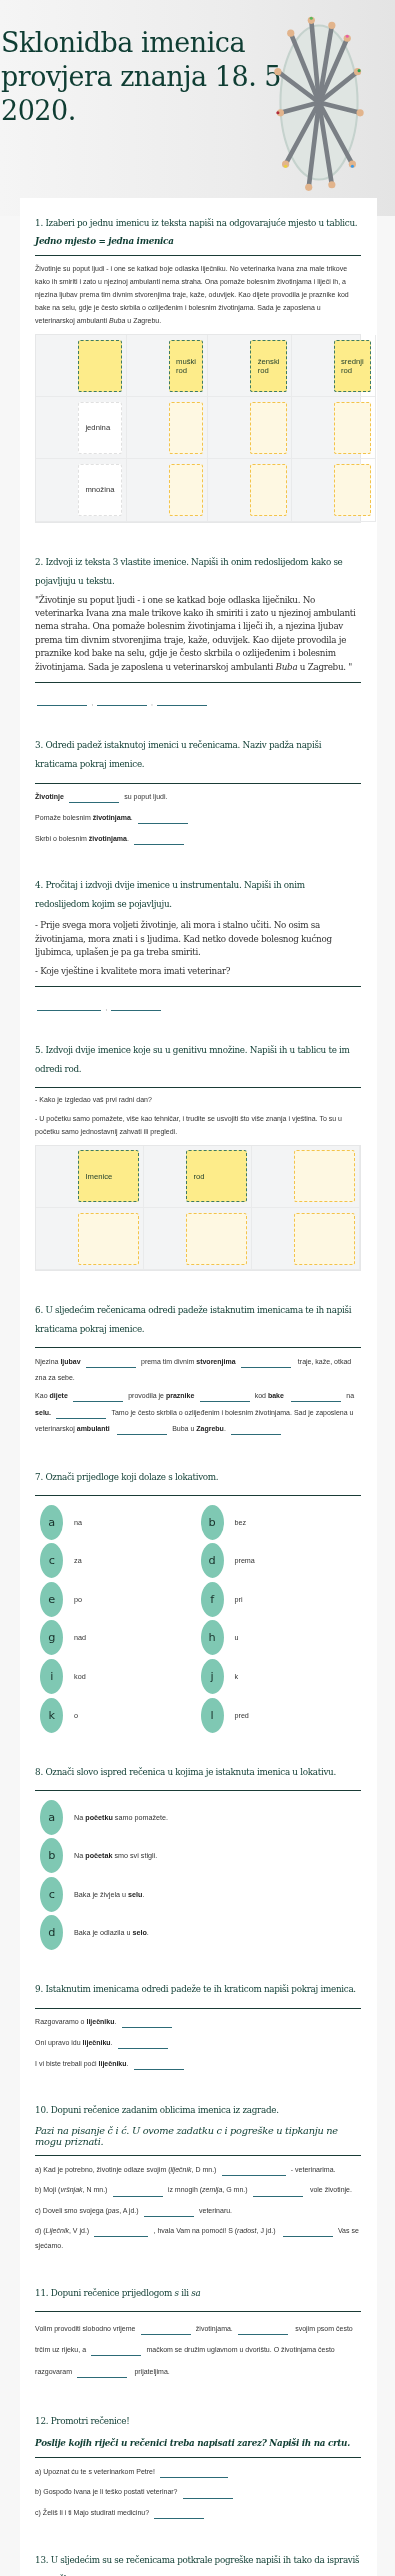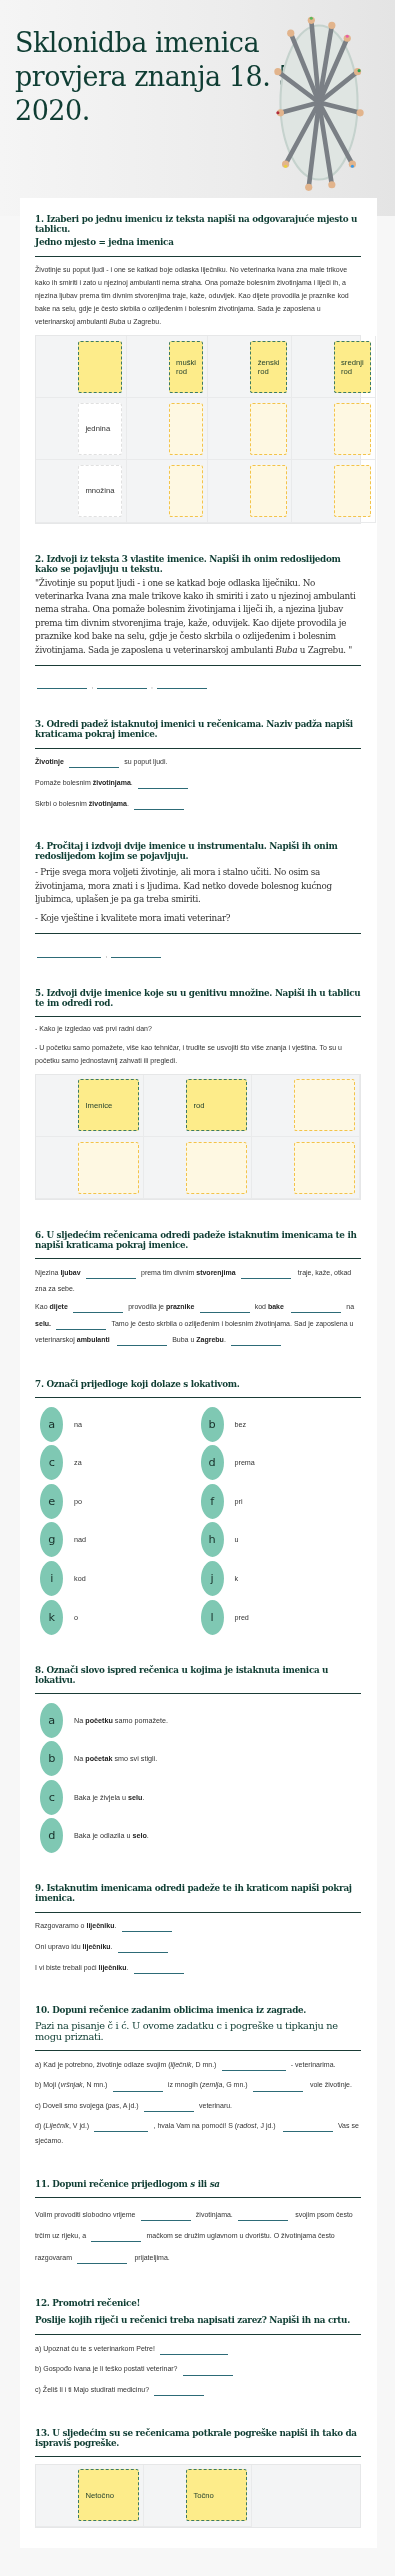--- a/index.html
+++ b/index.html
@@ -1,25 +1,25 @@
 <!DOCTYPE html>
 <html style="font-size:8.2px"><head>
 <meta charset="utf-8">
 <style>
   * { box-sizing: border-box; margin: 0; padding: 0; }
   html, body { width: 396px; background: #f7f7f7; }
   body { font-family: "Liberation Sans", sans-serif; color: #333; position: relative; }
   .hero { position: relative; height: 216px; background: linear-gradient(90deg, #f5f5f5 0%, #ececec 60%, #e4e4e4 100%); overflow: hidden; }
-  .hero-title { position: absolute; left: 15px; top: 26px; width: 299px; font-family: "DejaVu Serif", serif; font-size: 27px; line-height: 34px; color: #0f3d33; font-weight: normal; letter-spacing: -0.5px; }
+  .hero-title { position: absolute; left: 1px; top: 26px; width: 299px; font-family: "DejaVu Serif", serif; font-size: 27px; line-height: 34px; color: #0f3d33; font-weight: normal; letter-spacing: -0.5px; }
   .pencils { position: absolute; left: 270px; top: 10.3px; width: 98px; height: 185px; }
   .card { position: absolute; left: 19.6px; top: 198px; width: 357px; background: #fff; padding: 0 15.5px 20.6px 15.5px; }
   .section { padding-top: 15.5px; }
   .section + .section { padding-top: 30px; }
-  .q-title { font-family: "DejaVu Serif", serif; font-size: 8.8px; line-height: 10px; color: #0f3d33; font-weight: bold; letter-spacing: -0.3px; }
-  .q-sub { font-family: "DejaVu Serif", serif; font-size: 8.8px; line-height: 11.3px; color: #0f3d33; font-weight: bold; margin-top: 3.1px; letter-spacing: -0.3px; }
+  .q-title { font-family: "DejaVu Serif", serif; font-size: 8.8px; line-height: 19px; color: #0f3d33; font-weight: normal; letter-spacing: -0.3px; }
+  .q-sub { font-family: "DejaVu Serif", serif; font-size: 8.8px; line-height: 11.3px; color: #0f3d33; font-weight: bold; margin-top: 3.1px; letter-spacing: -0.3px; font-style: italic; }
   .q-sub.light { font-weight: normal; font-size: 9.8px; line-height: 10.3px; }
   .rule { height: 0.5px; background: #1a3b36; margin: 8.2px 0 6.2px 0; }
   .body-text { font-size: 7px; line-height: 13px; color: #333; }
   .serif-text { font-family: "DejaVu Serif", serif; font-size: 8.8px; line-height: 13.4px; color: #333; margin-top: 3.1px; letter-spacing: -0.3px; }
   .blank { display: inline-block; width: 50px; height: 11.3px; border-bottom: 0.5px solid #2d6b77; vertical-align: -4.1px; margin: 0 5.2px; }
   .blanks-row { margin-top: 12.4px; display: flex; align-items: flex-end; gap: 0; }
   .blanks-row .blank { margin: 0 2.1px; }
   .comma { font-size: 5.2px; color: #333; margin: 0 2.1px; }
   .line-row { font-size: 7px; line-height: 15.5px; margin-top: 5.2px; }
   .grid { display: grid; background: #f3f4f5; border: 0.5px solid #e6e7e8; margin-top: 7.2px; }

